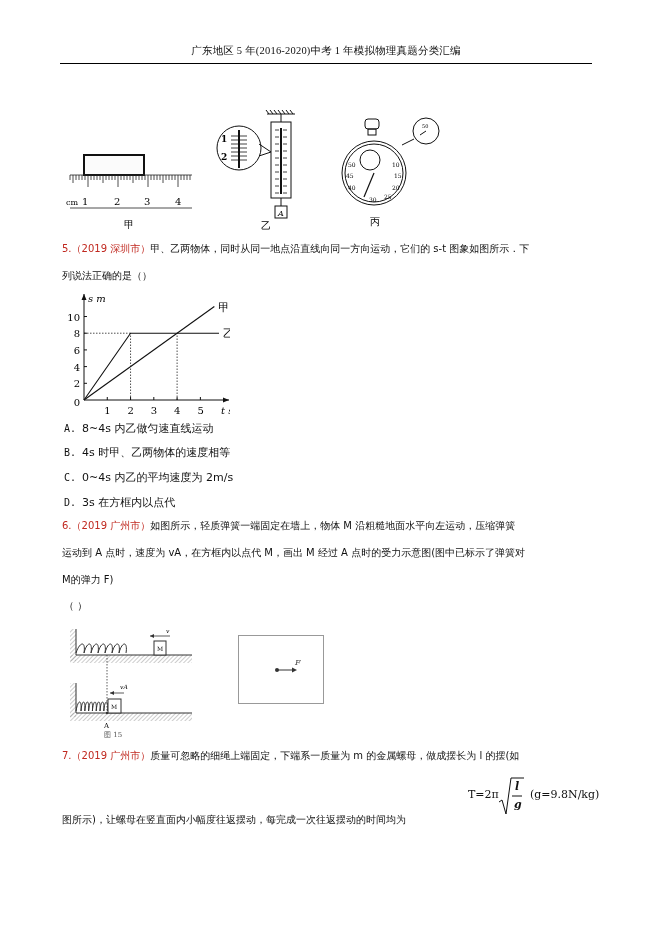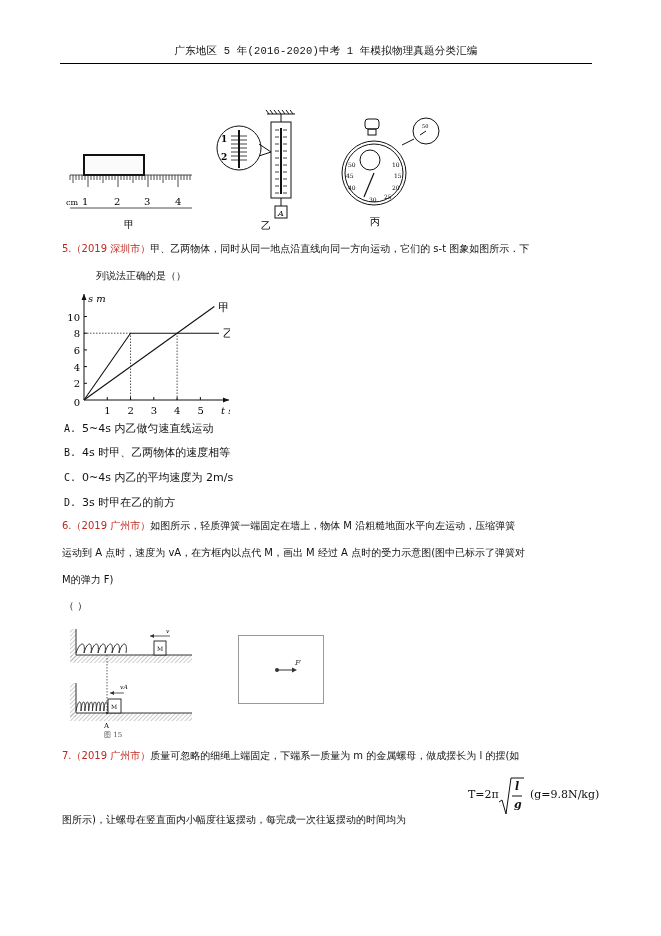--- a/index.html
+++ b/index.html
@@ -1,20 +1,20 @@
 <!DOCTYPE html>
 <html><head>
 <meta charset="utf-8">
 <style>
   html, body { margin: 0; padding: 0; background: #ffffff; }
   body { width: 661px; height: 936px; position: relative; overflow: hidden;
          font-family: "DejaVu Sans", "Liberation Sans", sans-serif; color: #111; }
   .abs { position: absolute; }
   .header { left: 60px; top: 44px; width: 532px; text-align: center; font-size: 10.5px;
-            font-family: Liberation Mono, monospace; letter-spacing: 0.2px; }
+            font-family: Liberation Serif, serif; letter-spacing: 0.2px; }
   .header-rule { left: 60px; top: 63px; width: 532px; height: 0; border-top: 1px solid #000; }
   .q-line { font-size: 10px; line-height: 16px; white-space: nowrap; }
   .red { color: #c0281f; }
   .opt { font-size: 11px; white-space: nowrap; }
   .opt-key { font-family: "DejaVu Sans Mono", "Liberation Mono", monospace; font-size: 10px; margin-right: 6px; }
   svg text { font-family: "DejaVu Serif", "Liberation Serif", serif; }
   .math { font-family: "DejaVu Serif", "Liberation Serif", serif; font-size: 11px; }
 </style>
 </head>
 <body>
@@ -147,21 +147,21 @@
   <text x="52" y="77" font-size="6">20</text>
   <text x="29" y="89" font-size="6">30</text>
   <text x="44" y="86" font-size="6">25</text>
   <text x="82" y="15" font-size="5">50</text>
   <text x="30" y="112" font-size="10">丙</text>
 </svg>
 
 <div class="abs q-line" style="left:62px; top:241px;">
   <span class="red">5.</span><span class="red">（2019 深圳市）</span><span>甲、乙两物体，同时从同一地点沿直线向同一方向运动，它们的 s-t 图象如图所示．下</span>
 </div>
-<div class="abs q-line" style="left:62px; top:268px;margin-left:34px;">列说法正确的是（）</div>
+<div class="abs q-line" style="left:62px; top:268px;">列说法正确的是（）</div>
 
 <svg class="abs" id="st-chart" style="left:60px; top:292px;" width="170" height="122">
   <g id="chart-axes">
       <line x1="24" y1="108" x2="169" y2="108" stroke="#111" stroke-width="1"></line>
       <path d="M169 108 l-6 -2.5 v5 z" fill="#111"></path>
       <line x1="24" y1="108" x2="24" y2="2" stroke="#111" stroke-width="1"></line>
       <path d="M24 2 l-2.5 6 h5 z" fill="#111"></path>
       <text x="28" y="10" font-size="10" font-style="italic">s m</text>
       <text x="161" y="122" font-size="10" font-style="italic">t s</text>
     </g>
@@ -195,30 +195,30 @@
       <line x1="24" y1="57.913043478260875" x2="27" y2="57.913043478260875" stroke="#111"></line>
       <text x="20" y="61.913043478260875" font-size="10" text-anchor="end">6</text>
       <line x1="24" y1="41.21739130434783" x2="27" y2="41.21739130434783" stroke="#111"></line>
       <text x="20" y="45.21739130434783" font-size="10" text-anchor="end">8</text>
       <line x1="24" y1="24.52173913043478" x2="27" y2="24.52173913043478" stroke="#111"></line>
       <text x="20" y="28.52173913043478" font-size="10" text-anchor="end">10</text>
     </g>
 </svg>
 
 <div class="abs opt" style="left:64px; top:421px;">
-  <span class="opt-key">A.</span><span>5~4s 内乙做匀速直线运动</span>
+  <span class="opt-key">A.</span><span>8~4s 内乙做匀速直线运动</span>
 </div>
 <div class="abs opt" style="left:64px; top:445px;">
   <span class="opt-key">B.</span><span>4s 时甲、乙两物体的速度相等</span>
 </div>
 <div class="abs opt" style="left:64px; top:470px;">
   <span class="opt-key">C.</span><span>0~4s 内乙的平均速度为 2m/s</span>
 </div>
 <div class="abs opt" style="left:64px; top:495px;">
-  <span class="opt-key">D.</span><span>3s 时甲在乙的前方</span>
+  <span class="opt-key">D.</span><span>3s 在方框内以点代</span>
 </div>
 
 <div class="abs q-line" style="left:62px; top:518px;">
   <span class="red">6.</span><span class="red">（2019 广州市）</span><span>如图所示，轻质弹簧一端固定在墙上，物体 M 沿粗糙地面水平向左运动，压缩弹簧</span>
 </div>
 <div class="abs q-line" style="left:62px; top:545px;">运动到 A 点时，速度为 vA，在方框内以点代 M，画出 M 经过 A 点时的受力示意图(图中已标示了弹簧对</div>
 <div class="abs q-line" style="left:62px; top:572px;">M的弹力 F)</div>
 <div class="abs q-line" style="left:64px; top:598px;">（          ）</div>
 
 <svg class="abs" style="left:68px; top:625px;" width="130" height="115">

